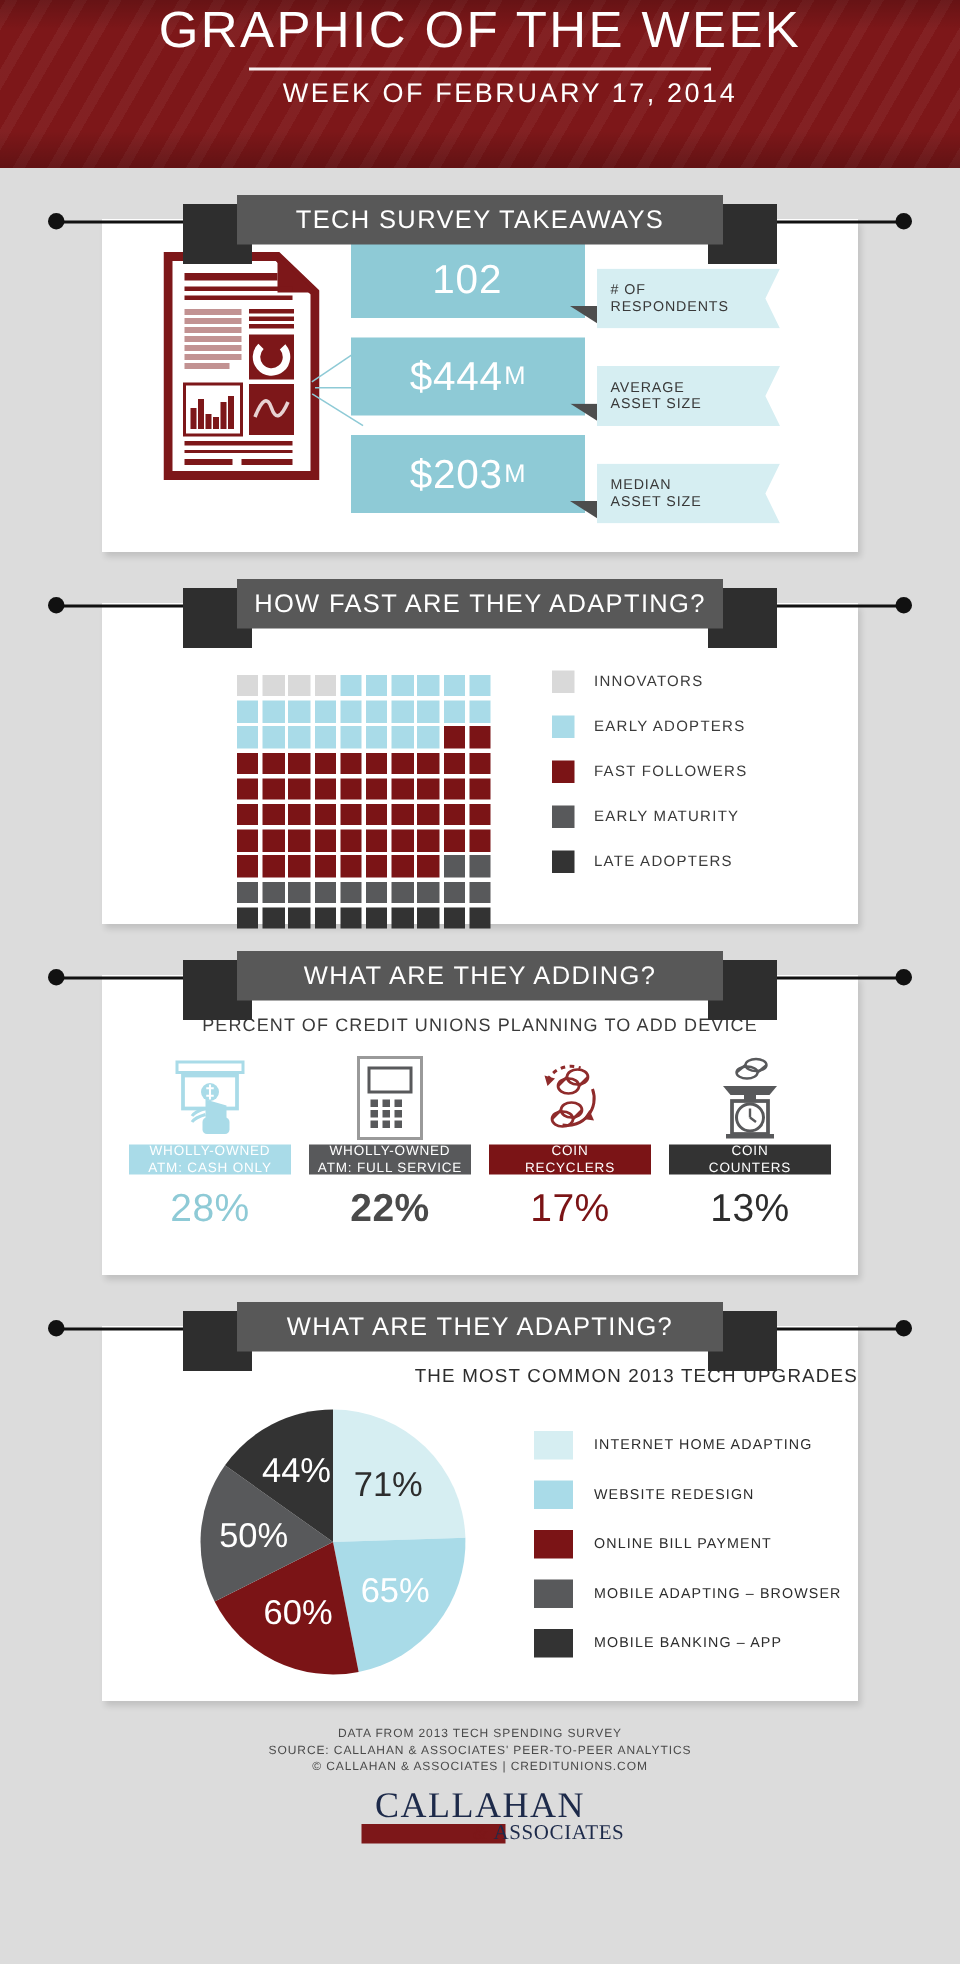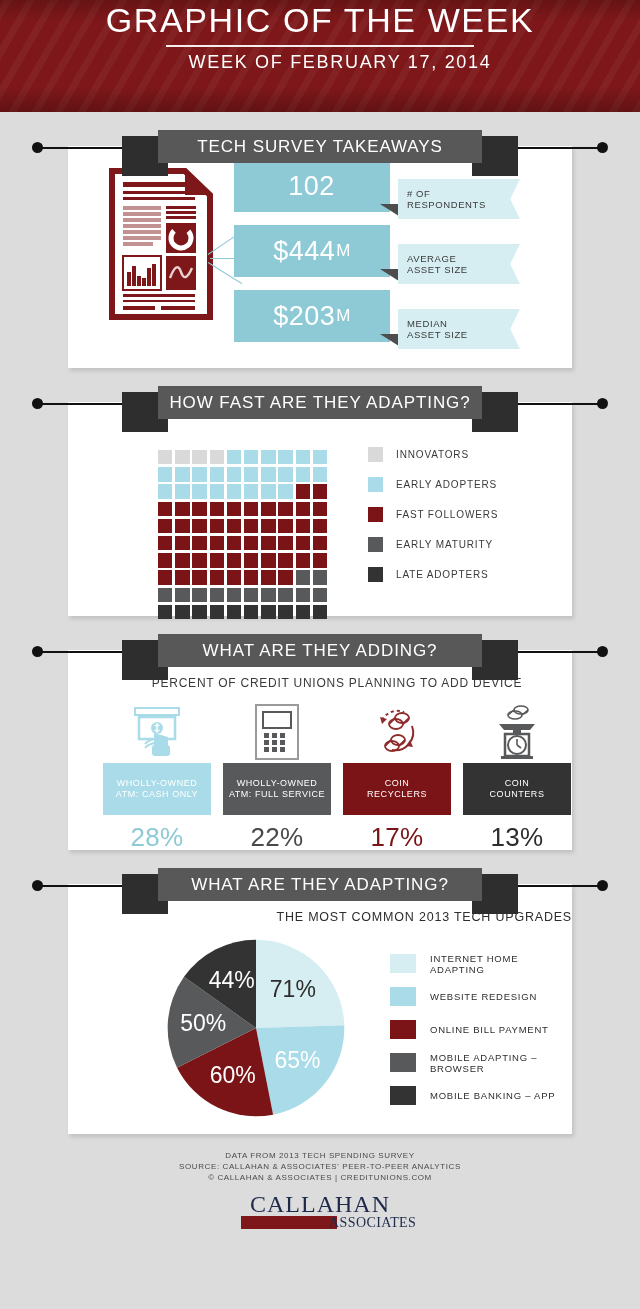--- a/index.html
+++ b/index.html
@@ -38,21 +38,20 @@
   }
   .mast-sub{
     color:#fff;font-size:18px;letter-spacing:1.7px;line-height:16px;margin-left:40px;
   }
   
   .section{position:relative;margin:0 auto;width:504px;}
   .card{
     background:#fff;width:504px;box-sizing:border-box;
     box-shadow:2px 3px 4px rgba(0,0,0,.12);
     padding-top:24px;
-    padding-left:34px;
   }
   .ribbon{
     position:absolute;left:-36px;right:-36px;top:-16px;height:36px;
     pointer-events:none;
   }
   .ribbon .wire{
     position:absolute;left:4px;right:4px;top:17px;height:2px;background:#111;
   }
   .ribbon .dot{
     position:absolute;top:12px;width:11px;height:11px;border-radius:50%;background:#111;
@@ -112,21 +111,21 @@
   
   .s3{height:200px;position:relative;}
   .s3-sub{
     text-align:center;font-size:12px;letter-spacing:.75px;color:#3a3a3a;
     margin-top:2px;
   }
   .devices{display:flex;justify-content:center;gap:12px;margin-top:11px;}
   .dev{width:108px;text-align:center;}
   .dev-icon{height:62px;display:flex;align-items:center;justify-content:center;}
   .dev-chip{
-    height:52px;display:flex;flex-direction:column;align-items:center;justify-content:center;
+    height:20px;display:flex;flex-direction:column;align-items:center;justify-content:center;
     color:#fff;font-size:9px;letter-spacing:.55px;line-height:11.5px;
   }
   .dev-pct{font-size:26px;margin-top:7px;letter-spacing:.3px;}
   
   .s4{height:250px;position:relative;}
   .s4-sub{text-align:right;font-size:12.5px;letter-spacing:.8px;color:#2d2d2d;margin-top:2px;}
   .pie-area{position:relative;height:206px;}
   .pie{position:absolute;left:62px;top:12px;width:184px;height:184px;}
   .legend2{position:absolute;left:288px;top:30px;}
   .leg2-item{display:flex;align-items:center;height:19px;margin-bottom:14px;}
@@ -455,21 +454,21 @@
                 <rect x="19" y="44" width="5" height="5"></rect>
                 <rect x="27" y="44" width="5" height="5"></rect>
             </g>
             <rect x="10" y="50" width="28" height="0" fill="#58595b"></rect>
           </svg>
         </div>
         <div class="dev-chip" style="background:#58595b;">
           <span>WHOLLY-OWNED</span>
           <span>ATM: FULL SERVICE</span>
         </div>
-        <div class="dev-pct" style="color:#4a4a4a;">22%</div>
+        <div class="dev-pct" style="color:#4a4a4a;font-weight:bold;">22%</div>
       </div>
 
       <div class="dev">
         <div class="dev-icon">
           <svg width="58" height="56" viewBox="0 0 58 56">
             <path d="M14 16 a18 18 0 0 1 22 -8" fill="none" stroke="#8f2b2b" stroke-width="2" stroke-dasharray="3 3"></path>
             <path d="M44 22 a18 18 0 0 1 -20 24" fill="none" stroke="#8f2b2b" stroke-width="2"></path>
             <path d="M14 20 l-2 -7 l7 2 z" fill="#8f2b2b"></path>
             <path d="M42 36 l3 7 l-7 -1 z" fill="#8f2b2b"></path>
             <g fill="none" stroke="#8f2b2b" stroke-width="1.8">

